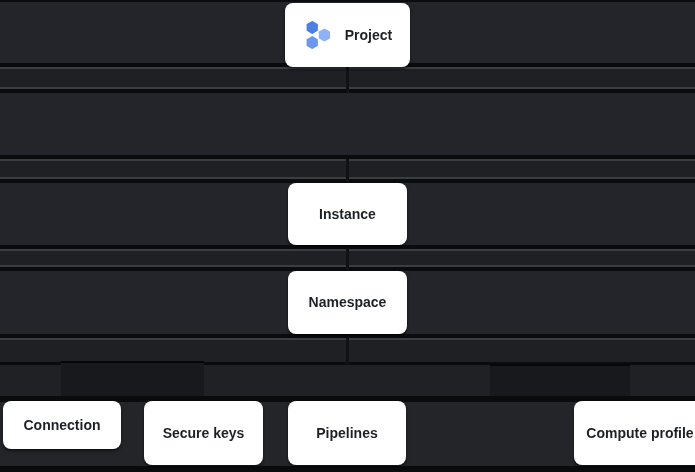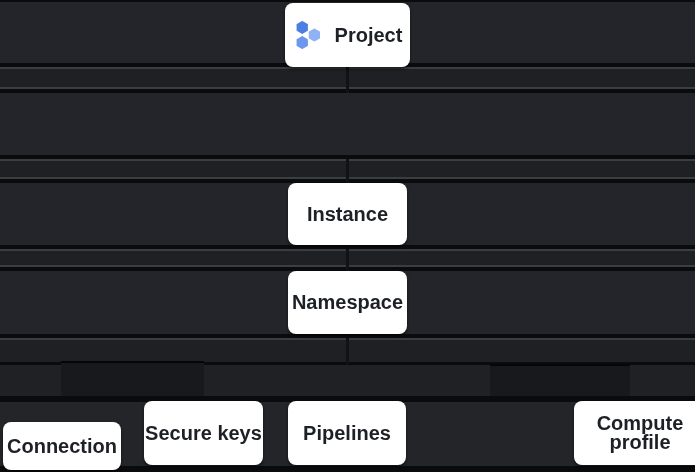--- a/index.html
+++ b/index.html
@@ -18,21 +18,21 @@
   .darker{position:absolute;background:#17191c;border-top:2px solid #050607;}
   .stub{position:absolute;width:3px;background:#101216;}
   .node{
     position:absolute;
     background:#ffffff;
     border-radius:8px;
     display:flex;align-items:center;justify-content:center;
     text-align:center;
     color:#1d2025;
     font-weight:bold;
-    font-size:20px;
+    font-size:14px;
     line-height:19px;
     box-shadow:0 2px 3px rgba(0,0,0,0.55);
   }
   .node .two-line{display:block;}
   #project-node{gap:11px;}
   #project-node .hexes{width:31px;height:32px;flex:0 0 auto;display:block;}
 </style>
 </head>
 <body>
 
@@ -87,21 +87,21 @@
 
 
   <div class="node" style="left:288px;top:271px;width:119px;height:63px">
     <span>Namespace</span>
   </div>
 
   <div class="node" style="left:288px;top:183px;width:119px;height:62px">
     <span>Instance</span>
   </div>
 
-  <div class="node" style="left:3px;top:422px;width:118px;height:48px">
+  <div class="node" style="left:3px;top:401px;width:118px;height:48px">
     <span>Connection</span>
   </div>
 
   <div class="node" style="left:144px;top:401px;width:119px;height:64px">
     <span>Secure keys</span>
   </div>
 
   <div class="node" style="left:288px;top:401px;width:118px;height:64px">
     <span>Pipelines</span>
   </div>

